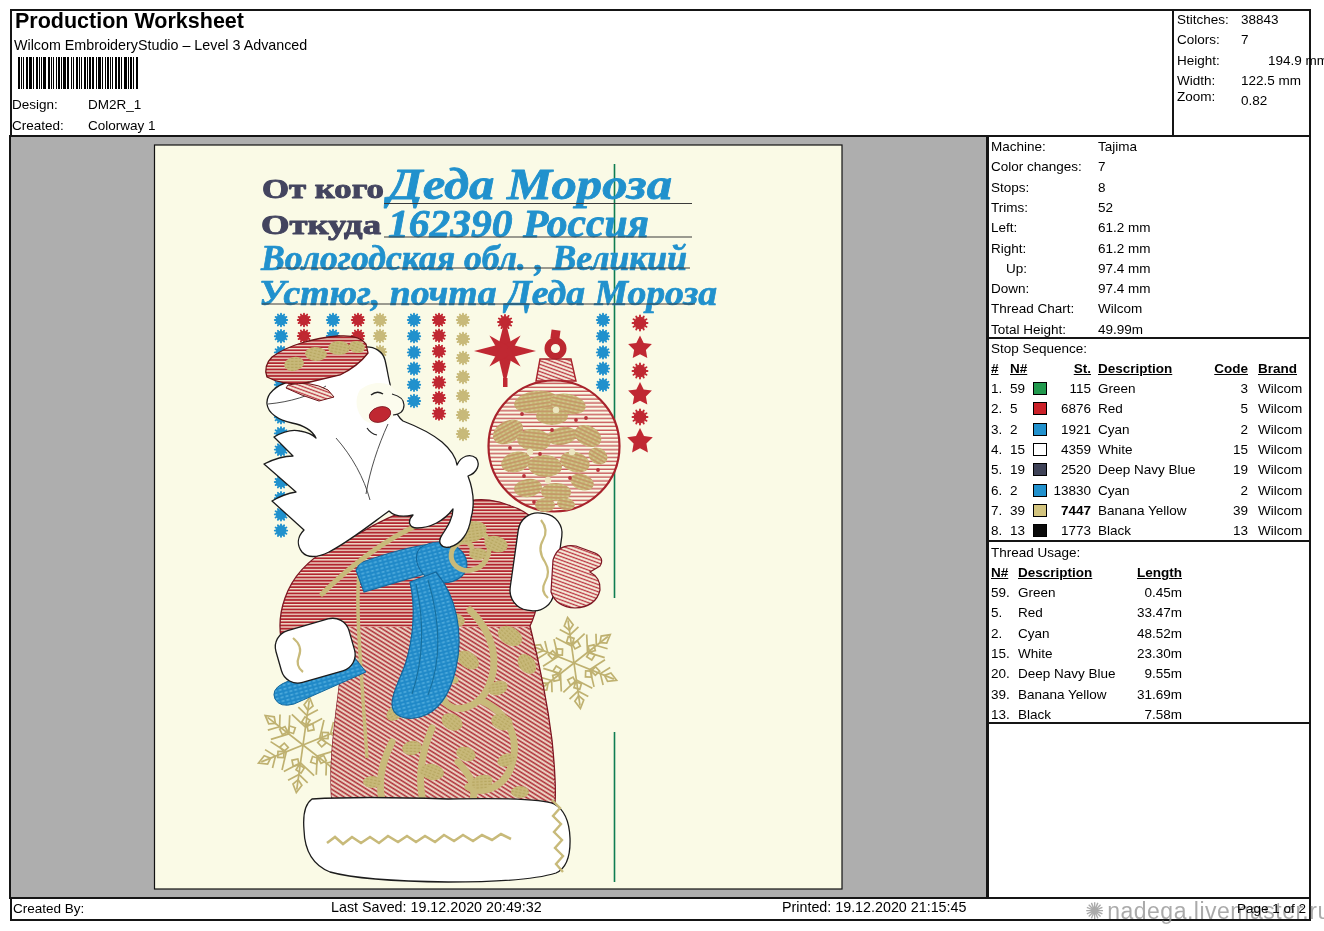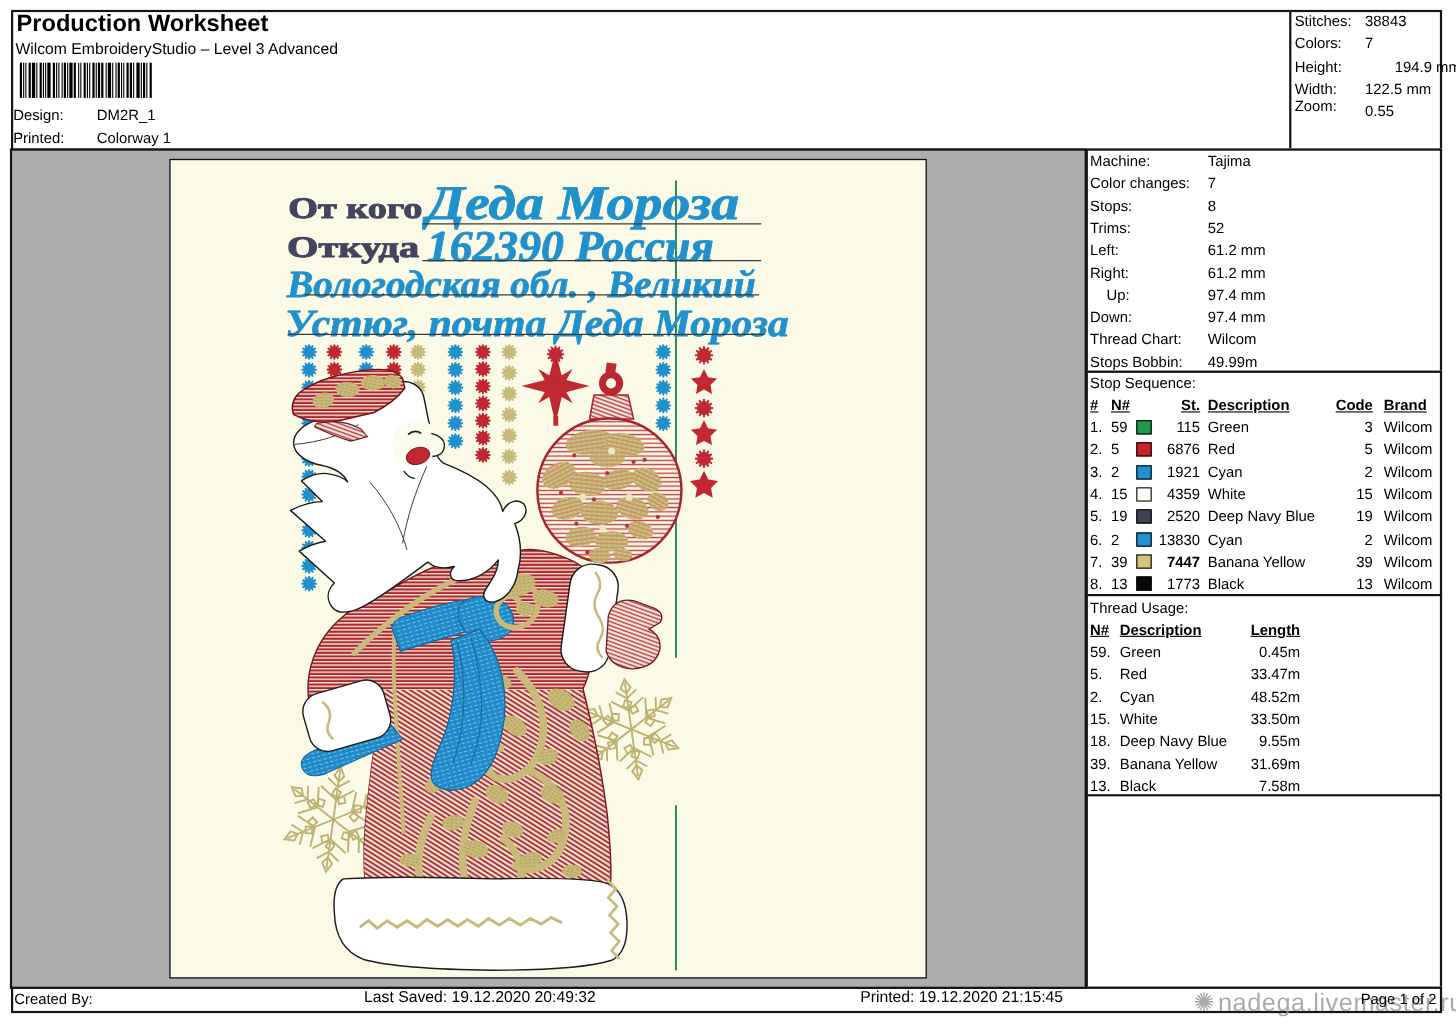--- a/index.html
+++ b/index.html
@@ -64,53 +64,53 @@
     <i style="left:100px;width:2px"></i>
     <i style="left:103px;width:1px"></i>
     <i style="left:106px;width:3px"></i>
     <i style="left:110px;width:1px"></i>
     <i style="left:112px;width:2px"></i>
     <i style="left:115px;width:1px"></i>
     <i style="left:118px;width:2px"></i>
   </div>
 <div class="t" style="left:12px;top:97px;">Design:</div>
 <div class="t" style="left:88px;top:97px;">DM2R_1</div>
-<div class="t" style="left:12px;top:118px;">Printed:</div>
+<div class="t" style="left:12px;top:118px;">Created:</div>
 <div class="t" style="left:88px;top:118px;text-align:center;">Colorway 1</div>
 
 <div class="t" style="left:1177px;top:12px;">Stitches:</div>
 <div class="t" style="left:1241px;top:12px;">38843</div>
 <div class="t" style="left:1177px;top:32px;">Colors:</div>
 <div class="t" style="left:1241px;top:32px;">7</div>
 <div class="t" style="left:1177px;top:53px;">Height:</div>
 <div class="t" style="left:1268px;top:53px;">194.9 mm</div>
 <div class="t" style="left:1177px;top:73px;">Width:</div>
 <div class="t" style="left:1241px;top:73px;">122.5 mm</div>
 <div class="t" style="left:1177px;top:89px;">Zoom:</div>
-<div class="t" style="left:1241px;top:93px;">0.55</div>
+<div class="t" style="left:1241px;top:93px;">0.82</div>
 
 <div class="t" style="left:991px;top:139px;">Machine:</div>
 <div class="t" style="left:1098px;top:139px;">Tajima</div>
 <div class="t" style="left:991px;top:159px;">Color changes:</div>
 <div class="t" style="left:1098px;top:159px;">7</div>
 <div class="t" style="left:991px;top:180px;">Stops:</div>
 <div class="t" style="left:1098px;top:180px;">8</div>
 <div class="t" style="left:991px;top:200px;">Trims:</div>
 <div class="t" style="left:1098px;top:200px;">52</div>
 <div class="t" style="left:991px;top:220px;">Left:</div>
 <div class="t" style="left:1098px;top:220px;">61.2 mm</div>
 <div class="t" style="left:991px;top:241px;">Right:</div>
 <div class="t" style="left:1098px;top:241px;">61.2 mm</div>
 <div class="t" style="left:991px;top:261px;margin-left:15px;">Up:</div>
 <div class="t" style="left:1098px;top:261px;">97.4 mm</div>
 <div class="t" style="left:991px;top:281px;">Down:</div>
 <div class="t" style="left:1098px;top:281px;">97.4 mm</div>
 <div class="t" style="left:991px;top:301px;">Thread Chart:</div>
 <div class="t" style="left:1098px;top:301px;">Wilcom</div>
-<div class="t" style="left:991px;top:322px;">Stops Bobbin:</div>
+<div class="t" style="left:991px;top:322px;">Total Height:</div>
 <div class="t" style="left:1098px;top:322px;">49.99m</div>
 
 <div class="t" style="left:991px;top:341px;">Stop Sequence:</div>
 <div class="t b u" style="left:991px;top:361px;">#</div>
 <div class="t b u" style="left:1010px;top:361px;">N#</div>
 <div class="t b u r" style="left:1041px;top:361px;width:50px;">St.</div>
 <div class="t b u" style="left:1098px;top:361px;">Description</div>
 <div class="t b u r" style="left:1198px;top:361px;width:50px;">Code</div>
 <div class="t b u" style="left:1258px;top:361px;">Brand</div>
 <div class="t" style="left:991px;top:381px;">1.</div>
@@ -178,22 +178,22 @@
 <div class="t" style="left:1018px;top:585px;">Green</div>
 <div class="t r" style="left:1102px;top:585px;width:80px;">0.45m</div>
 <div class="t" style="left:991px;top:605.3px;">5.</div>
 <div class="t" style="left:1018px;top:605.3px;">Red</div>
 <div class="t r" style="left:1102px;top:605.3px;width:80px;">33.47m</div>
 <div class="t" style="left:991px;top:625.5999999999999px;">2.</div>
 <div class="t" style="left:1018px;top:625.5999999999999px;">Cyan</div>
 <div class="t r" style="left:1102px;top:625.5999999999999px;width:80px;">48.52m</div>
 <div class="t" style="left:991px;top:645.8999999999999px;">15.</div>
 <div class="t" style="left:1018px;top:645.8999999999999px;">White</div>
-<div class="t r" style="left:1102px;top:645.8999999999999px;width:80px;">33.50m</div>
-<div class="t" style="left:991px;top:666.1999999999998px;">18.</div>
+<div class="t r" style="left:1102px;top:645.8999999999999px;width:80px;">23.30m</div>
+<div class="t" style="left:991px;top:666.1999999999998px;">20.</div>
 <div class="t" style="left:1018px;top:666.1999999999998px;">Deep Navy Blue</div>
 <div class="t r" style="left:1102px;top:666.1999999999998px;width:80px;">9.55m</div>
 <div class="t" style="left:991px;top:686.4999999999998px;">39.</div>
 <div class="t" style="left:1018px;top:686.4999999999998px;">Banana Yellow</div>
 <div class="t r" style="left:1102px;top:686.4999999999998px;width:80px;">31.69m</div>
 <div class="t" style="left:991px;top:706.7999999999997px;">13.</div>
 <div class="t" style="left:1018px;top:706.7999999999997px;">Black</div>
 <div class="t r" style="left:1102px;top:706.7999999999997px;width:80px;">7.58m</div>
 
 <div class="t" style="left:13px;top:901px;">Created By:</div>

